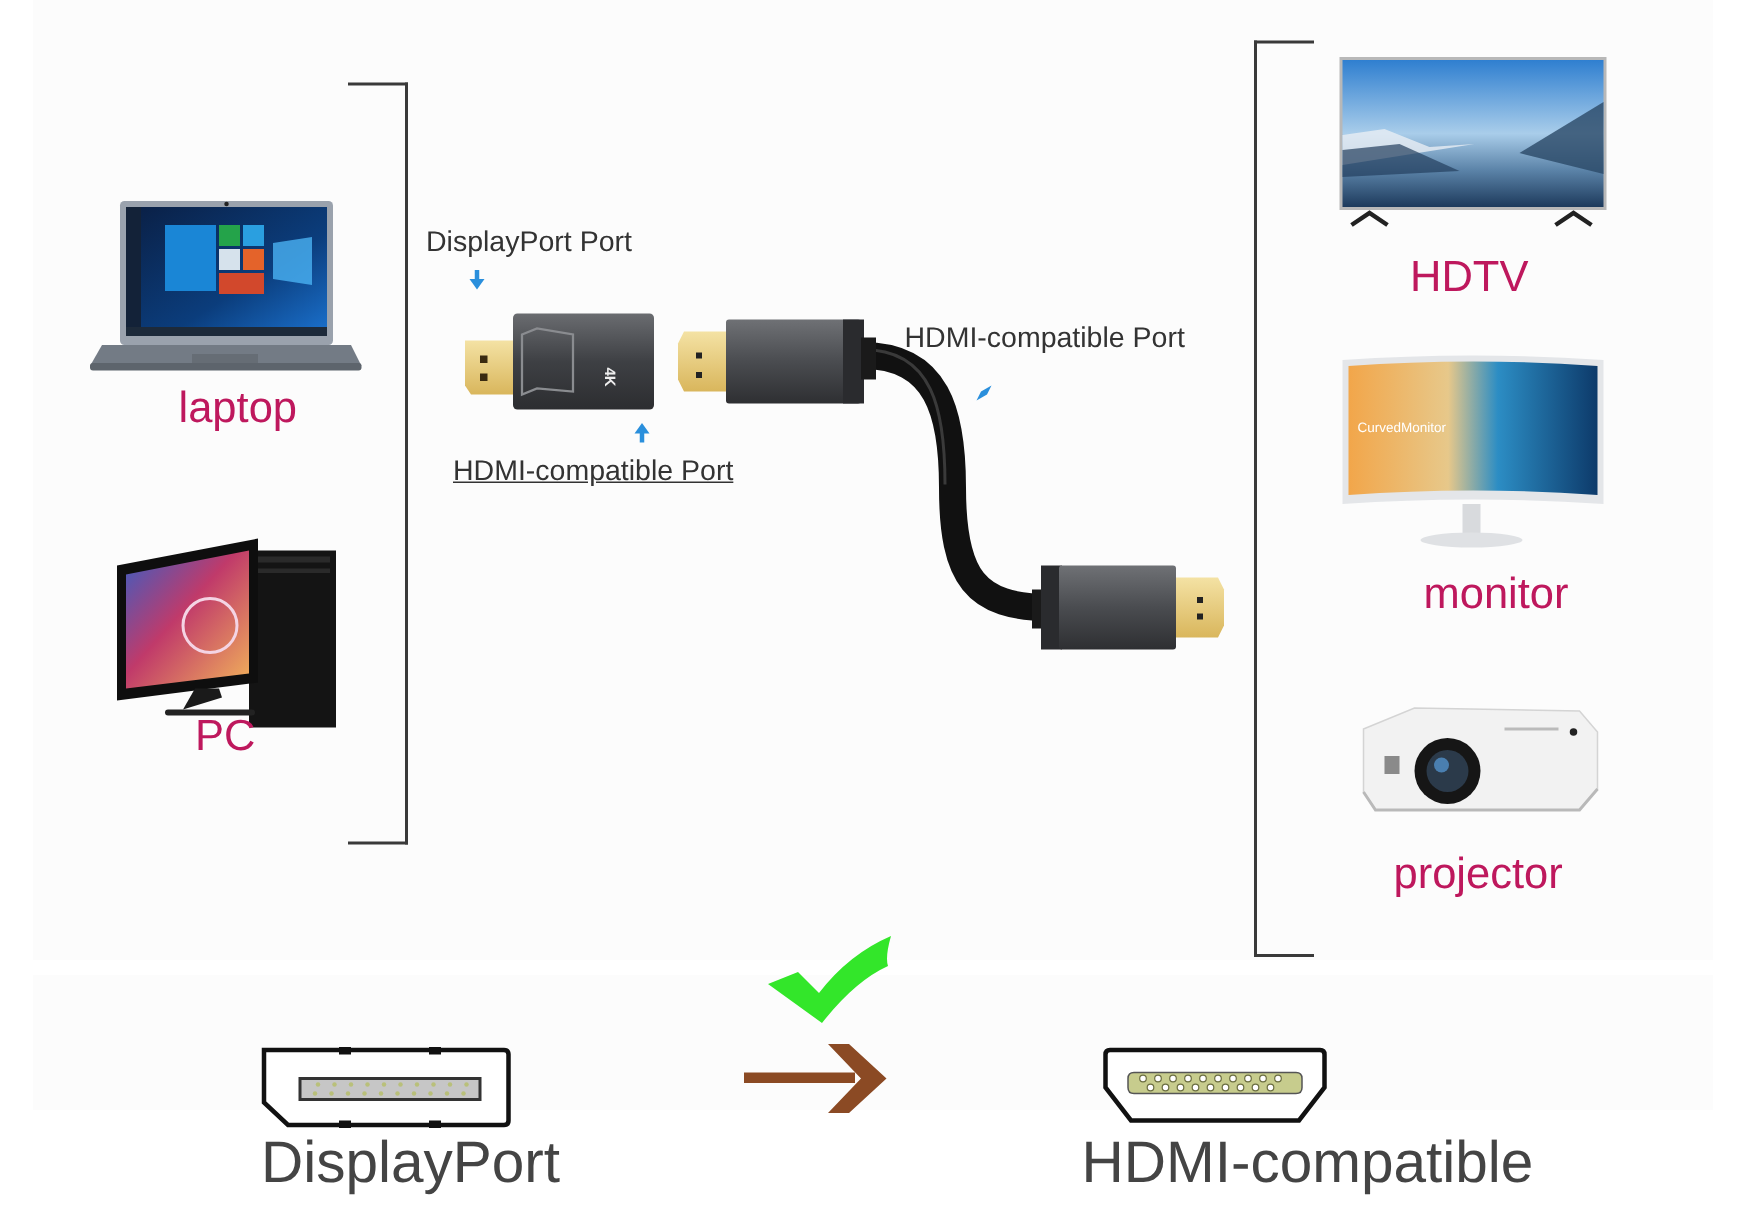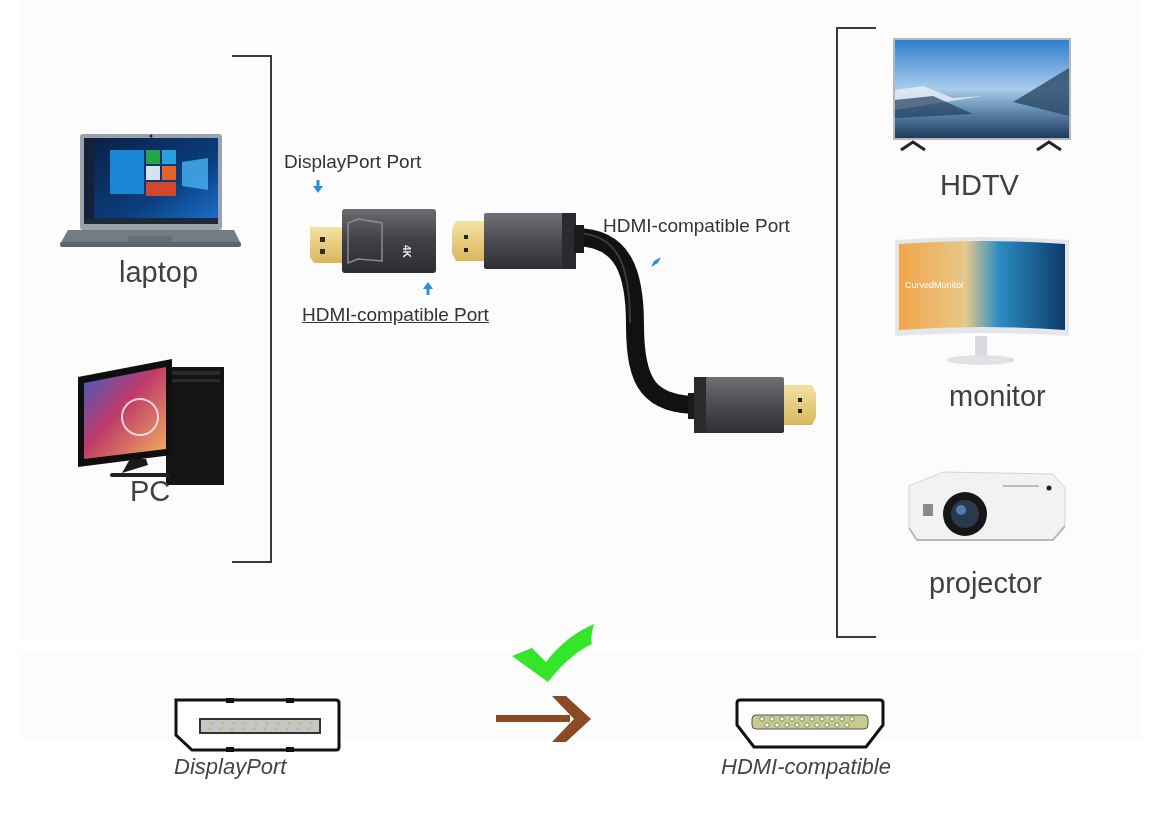--- a/index.html
+++ b/index.html
@@ -3,24 +3,24 @@
 <meta charset="utf-8">
 <style>
   html, body { margin: 0; padding: 0; }
   body {
     width: 1162px; height: 814px; position: relative; overflow: hidden;
     background: #ffffff;
     font-family: "Liberation Sans", sans-serif;
     color: #3a3a3a;
   }
   .bg-panel { position: absolute; background: #fcfcfc; }
-  .label { position: absolute; color: #404040; white-space: nowrap; }
+  .label { position: absolute; color: #be185d; white-space: nowrap; }
   .device-label { font-size: 29px; }
   .callout { font-size: 19px; color: #333; text-align: right; }
-  .bottom-label { font-size: 22px; color: #444; font-style: italic; }
+  .bottom-label { font-size: 39px; color: #444; }
   .bracket { position: absolute; background: #3a3a3a; }
   svg { position: absolute; overflow: visible; }
 </style>
 </head>
 <body>
 
 <div class="bg-panel" style="left:22px;top:0;width:1120px;height:640px;"></div>
 <div class="bg-panel" style="left:22px;top:650px;width:1120px;height:90px;"></div>
 
 <div>

